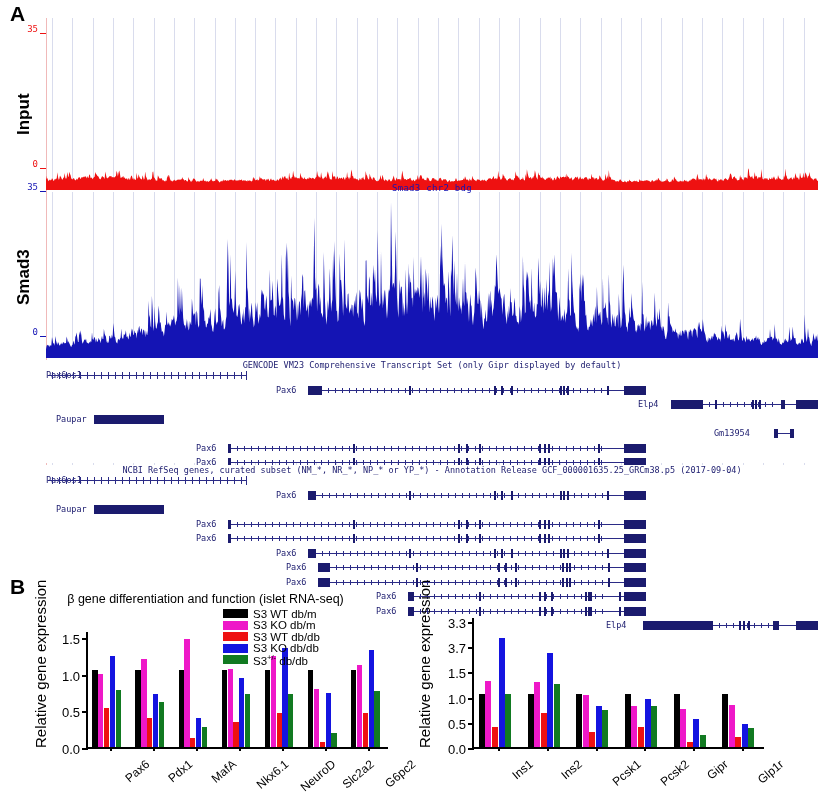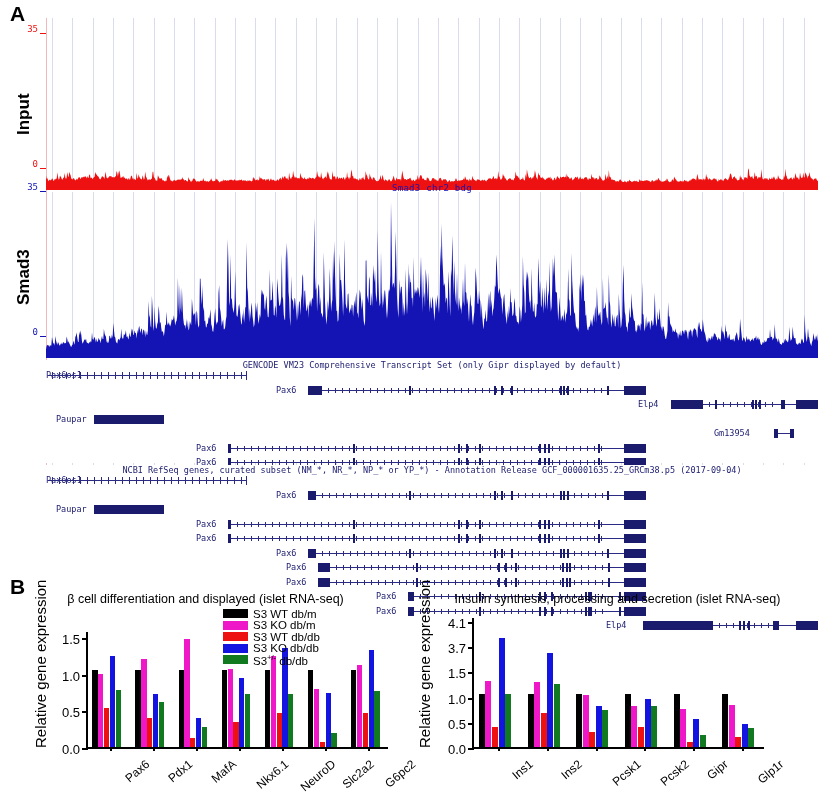--- a/index.html
+++ b/index.html
@@ -1283,21 +1283,21 @@
         </div>
       </div>
   </div>
 </div>
 
 <div class="panel-letter" style="left:10px;top:575px;">B</div>
 
 <div id="panelB">
 
   <div class="chart" style="left:18px;width:375px;">
-    <div class="chart-title" style="top:20px;">β cell differentiation and displayed (islet RNA-seq)</div>
+    <div class="chart-title" style="top:20px;">β gene differentiation and function (islet RNA-seq)</div>
     <div class="ylabel" style="left:14px;top:176px;">Relative gene expression</div>
     <div class="plot" id="plot-left" style="left:68px;top:60px;width:300px;height:115px;">
         <span class="ytick" style="top:116px;"></span>
         <span class="ytlab" style="top:117px;">0.0</span>
         <span class="ytick" style="top:79.4375px;"></span>
         <span class="ytlab" style="top:80.4375px;">0.5</span>
         <span class="ytick" style="top:42.875px;"></span>
         <span class="ytlab" style="top:43.875px;">1.0</span>
         <span class="ytick" style="top:6.3125px;"></span>
         <span class="ytlab" style="top:7.3125px;">1.5</span>
@@ -1369,35 +1369,34 @@
           <span class="lt">S3 KO db/db</span>
         </div>
         <div class="row">
           <span class="sw" style="background:#117a21;"></span>
           <span class="lt">S3<span class="sup">+/-</span> db/db</span>
         </div>
       </div>
   </div>
 
   <div class="chart" style="left:410px;width:415px;">
-    <div class="chart-title" style="top:20px;">Insulin synthesis, processing and secretion (islet RNA-seq)</div>
     <div class="ylabel" style="left:6px;top:176px;">Relative gene expression</div>
     <div class="plot" id="plot-right" style="left:62px;top:46px;width:290px;height:129px;">
         <span class="ytick" style="top:130px;"></span>
         <span class="ytlab" style="top:131px;">0.0</span>
         <span class="ytick" style="top:104.8076923076923px;"></span>
         <span class="ytlab" style="top:105.8076923076923px;">0.5</span>
         <span class="ytick" style="top:79.61538461538461px;"></span>
         <span class="ytlab" style="top:80.61538461538461px;">1.0</span>
         <span class="ytick" style="top:54.423076923076934px;"></span>
         <span class="ytlab" style="top:55.423076923076934px;">1.5</span>
         <span class="ytick" style="top:29.23076923076924px;"></span>
         <span class="ytlab" style="top:30.23076923076924px;">3.7</span>
         <span class="ytick" style="top:4.038461538461547px;"></span>
-        <span class="ytlab" style="top:5.038461538461547px;">4.1</span>
+        <span class="ytlab" style="top:5.038461538461547px;">3.3</span>
         <span class="bar" style="left:4.866666666666667px;width:5.970000000000001px;height:52.90384615384615px;background:#000000;"></span>
         <span class="bar" style="left:11.436666666666667px;width:5.970000000000001px;height:66.50769230769231px;background:#ee18c8;"></span>
         <span class="bar" style="left:18.006666666666668px;width:5.970000000000001px;height:19.65px;background:#ee1111;"></span>
         <span class="bar" style="left:24.576666666666668px;width:5.970000000000001px;height:109.33461538461538px;background:#1414e0;"></span>
         <span class="bar" style="left:31.14666666666667px;width:5.970000000000001px;height:53.40769230769231px;background:#117a21;"></span>
         <span class="xtick" style="left:24.333333333333332px;"></span>
         <span class="xlab" style="left:30.333333333333332px;top:139px;">Ins1</span>
         <span class="bar" style="left:53.53333333333333px;width:5.970000000000001px;height:52.90384615384615px;background:#000000;"></span>
         <span class="bar" style="left:60.10333333333333px;width:5.970000000000001px;height:65.5px;background:#ee18c8;"></span>
         <span class="bar" style="left:66.67333333333333px;width:5.970000000000001px;height:34.261538461538464px;background:#ee1111;"></span>

